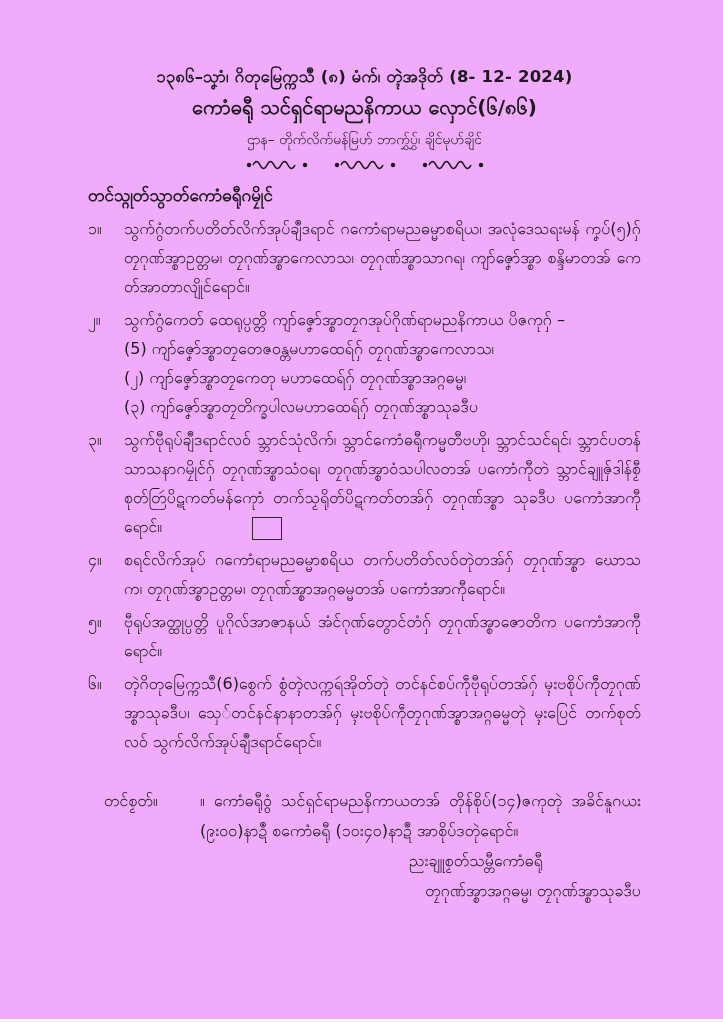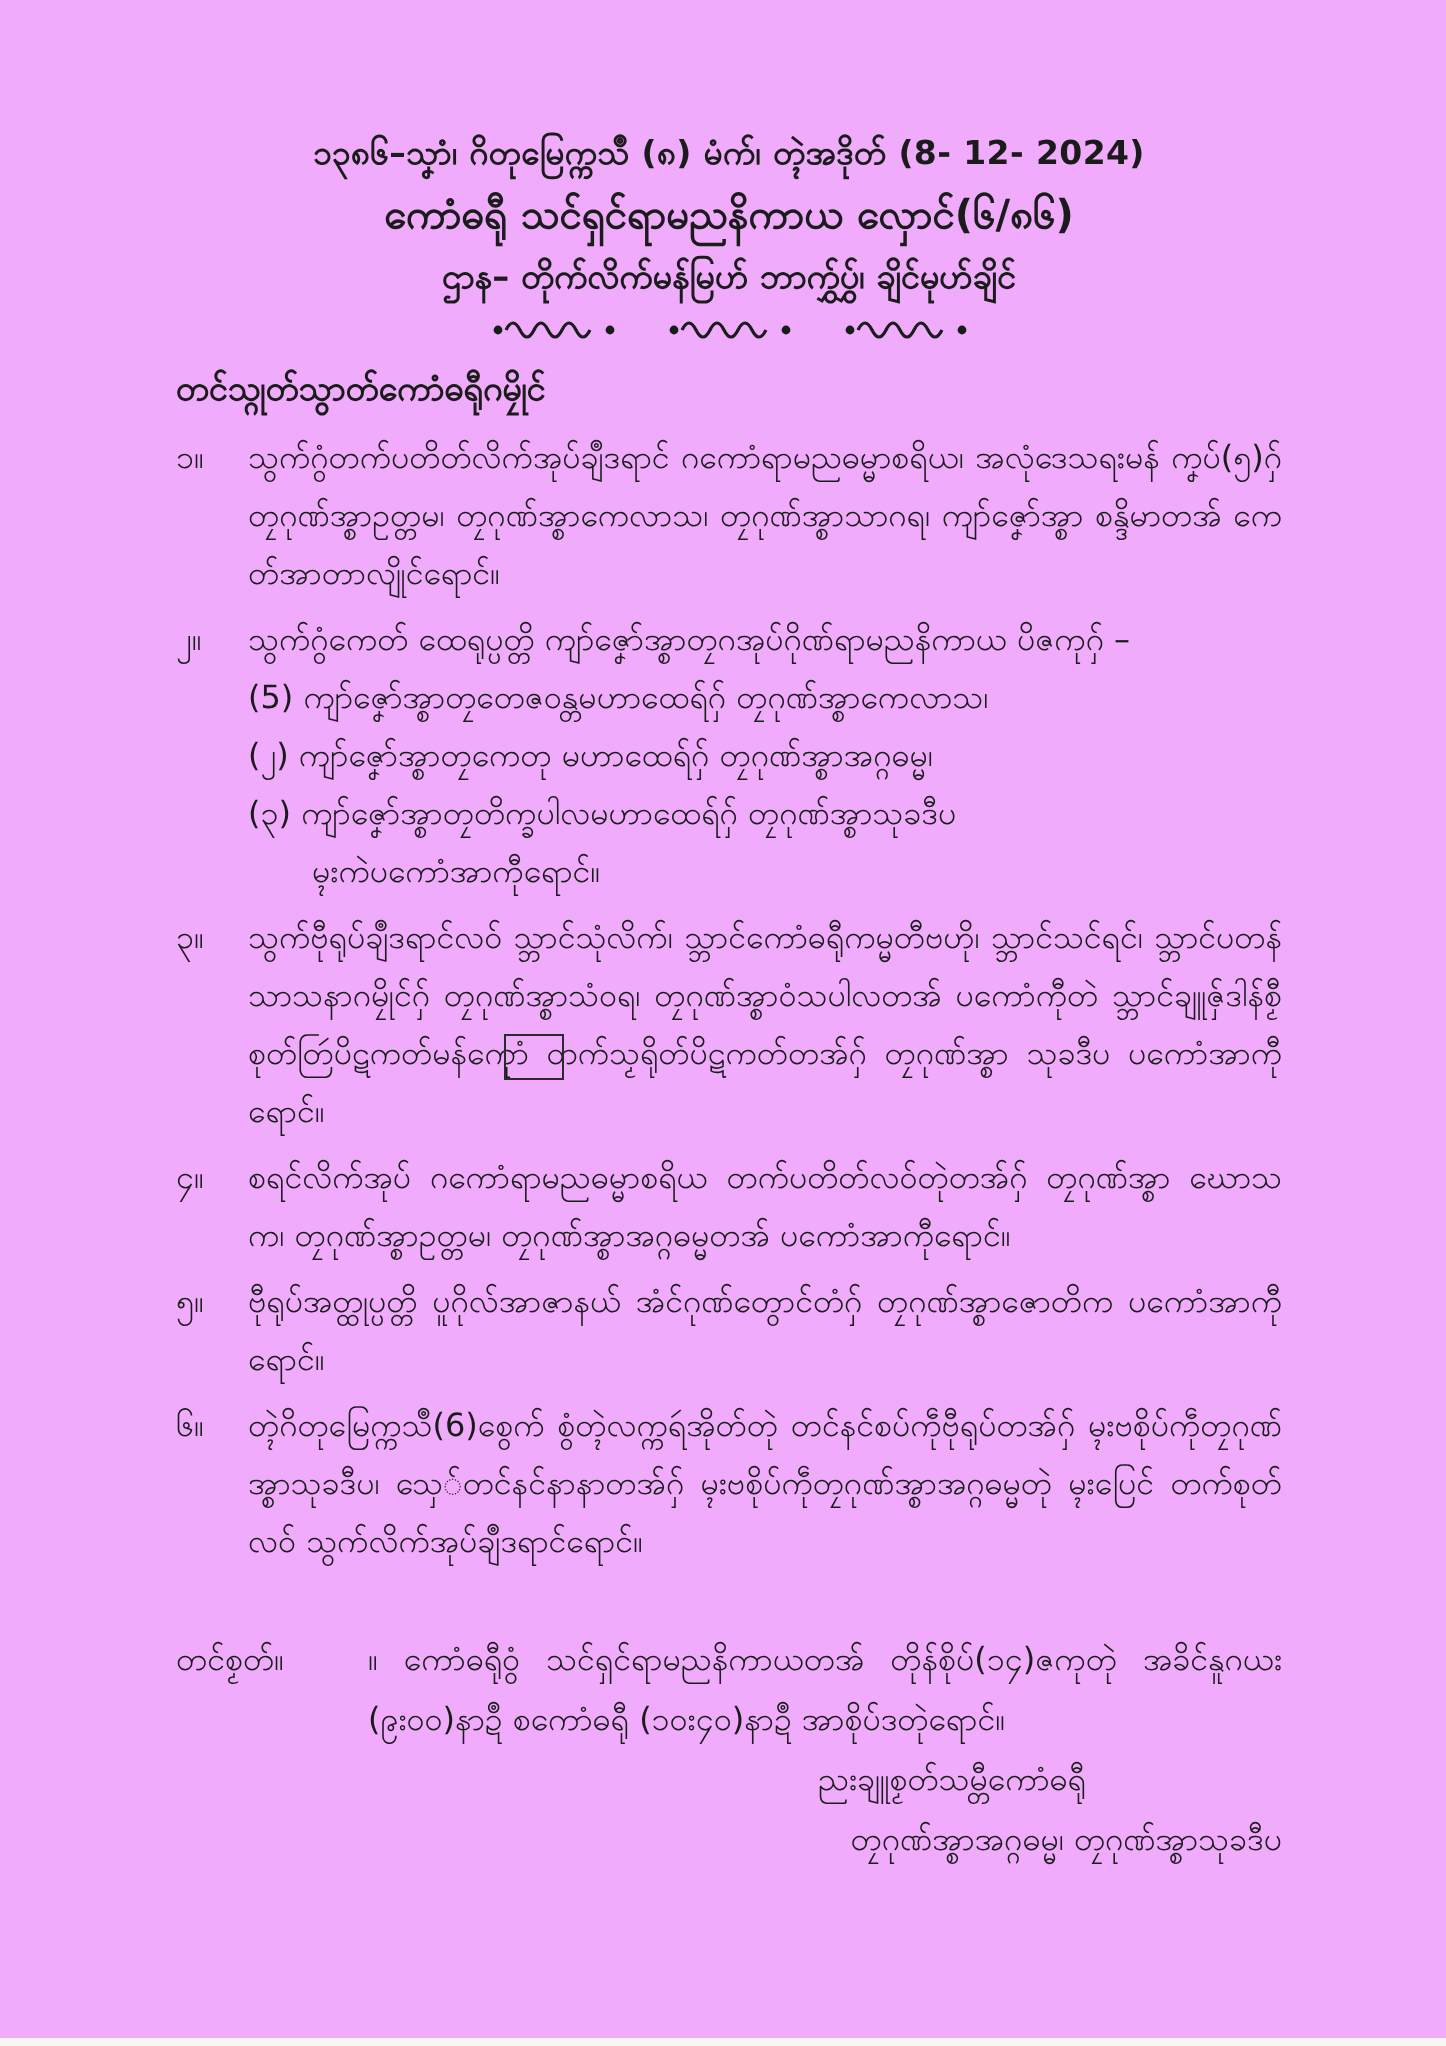--- a/index.html
+++ b/index.html
@@ -14,34 +14,34 @@
     position:relative;
     width:723px;height:1019px;
     background:#f0abfc;
     box-sizing:border-box;
     padding:64px 82px 0 88px;
     overflow:hidden;
   }
   .hdr{ text-align:center; }
   .hdr-line1{ font-size:16.5px; font-weight:bold; letter-spacing:.2px; line-height:26px; }
   .hdr-line2{ font-size:20px;  font-weight:bold; line-height:34px; margin-top:0; }
-  .hdr-line3{ font-size:17px;  font-weight:bold; line-height:30px; }
+  .hdr-line3{ font-size:14px;  font-weight:normal; line-height:30px; }
   .ornaments{
     display:flex; justify-content:center; gap:26px;
     margin-top:4px; margin-bottom:8px; height:14px; align-items:center;
   }
   .ornaments svg{ display:block; }
   .sec-head{ font-size:17px; font-weight:bold; line-height:30px; margin-top:8px; }
   .items{ margin-top:2px; }
   .item{ display:flex; align-items:flex-start; margin-top:4px; }
   .item-num{ flex:0 0 36px; font-size:16px; line-height:29px; }
   .item-body{ flex:1; font-size:16px; line-height:29px; text-align:justify; }
   .subitem{ font-size:16px; line-height:29px; text-align:left; }
   .item-cont{ font-size:16px; line-height:29px; margin-left:32px; }
-  .note{ display:flex; margin-top:30px; }
+  .note{ display:flex; margin-top:30px;margin-left:16px; }
   .note-label{ flex:0 0 92px; font-size:16px; line-height:30px; }
   .note-body{ flex:1; font-size:16px; line-height:30px; text-align:justify; padding-left:4px; }
   .sig{ margin-left:auto; width:330px; text-align:center; }
   .sig-line1{ font-size:16px; line-height:30px; }
   .sig-line2{ font-size:16px; line-height:30px;text-align:right; }
   .scan-box{
     position:absolute; left:252px; top:517px; width:28px; height:21px;
     border:1.5px solid #2a2a2a; pointer-events:none;
   }
 </style>
@@ -89,21 +89,20 @@
       <div class="item-body">သွက်ဂွံတက်ပတိတ်လိက်အုပ်ချဳဒရာင် ဂကောံရာမညဓမ္မာစရိယ၊ အလုံဒေသရးမန် ကၞပ်(၅)ဂှ် တၠဂုဏ်အ္စာဥတ္တမ၊ တၠဂုဏ်အ္စာကေလာသ၊ တၠဂုဏ်အ္စာသာဂရ၊ ကျာ်ဇၞော်အ္စာ စန္ဒိမာတအ် ကေတ်အာတာလျိုင်ရောင်။</div>
     </div>
 
     <div class="item">
       <div class="item-num">၂။</div>
       <div class="item-body">
         <div>သွက်ဂွံကေတ် ထေရုပ္ပတ္တိ ကျာ်ဇၞော်အ္စာတၠဂအုပ်ဂိုဏ်ရာမညနိကာယ ပိဇကုဂှ် –</div>
         <div class="subitem">(5) ကျာ်ဇၞော်အ္စာတၠတေဇဝန္တမဟာထေရ်ဂှ် တၠဂုဏ်အ္စာကေလာသ၊</div>
         <div class="subitem">(၂) ကျာ်ဇၞော်အ္စာတၠကေတု မဟာထေရ်ဂှ် တၠဂုဏ်အ္စာအဂ္ဂဓမ္မ၊</div>
         <div class="subitem">(၃) ကျာ်ဇၞော်အ္စာတၠတိက္ခပါလမဟာထေရ်ဂှ် တၠဂုဏ်အ္စာသုခဒီပ</div>
-        <div class="item-cont">မ္ၚးကဲပကောံအာကီုရောင်။</div>
       </div>
     </div>
 
     <div class="item">
       <div class="item-num">၃။</div>
       <div class="item-body">သွက်ဗီုရုပ်ချဳဒရာင်လဝ် သ္ဘာင်သုံလိက်၊ သ္ဘာင်ကောံဓရီုကမ္မတီဗဟို၊ သ္ဘာင်သင်ရင်၊ သ္ဘာင်ပတန်သာသနာဂမၠိုင်ဂှ် တၠဂုဏ်အ္စာသံဝရ၊ တၠဂုဏ်အ္စာဝံသပါလတအ် ပကောံကီုတဲ သ္ဘာင်ချူဇှ်ဒါန်စၟီစုတ်တြဴပိဋကတ်မန်ကေုာံ တက်သၟရိုတ်ပိဋကတ်တအ်ဂှ် တၠဂုဏ်အ္စာ သုခဒီပ ပကောံအာကီုရောင်။</div>
     </div>
 
     <div class="item">
       <div class="item-num">၄။</div>

